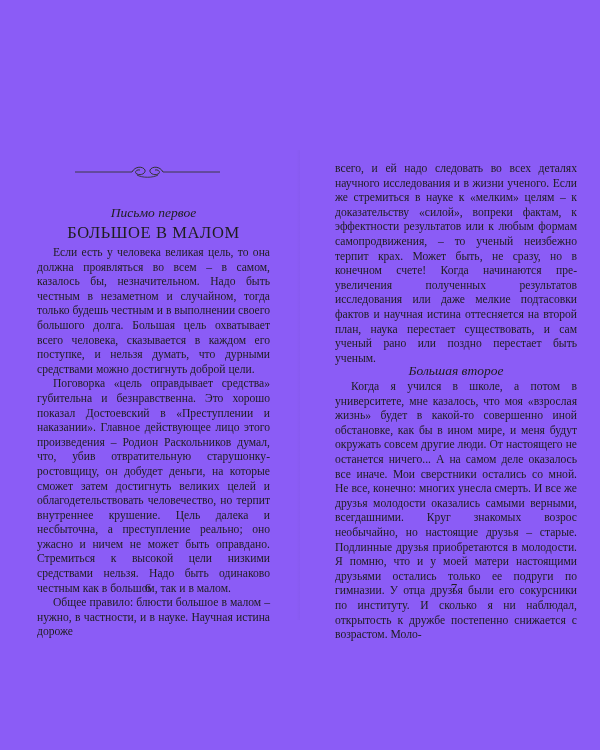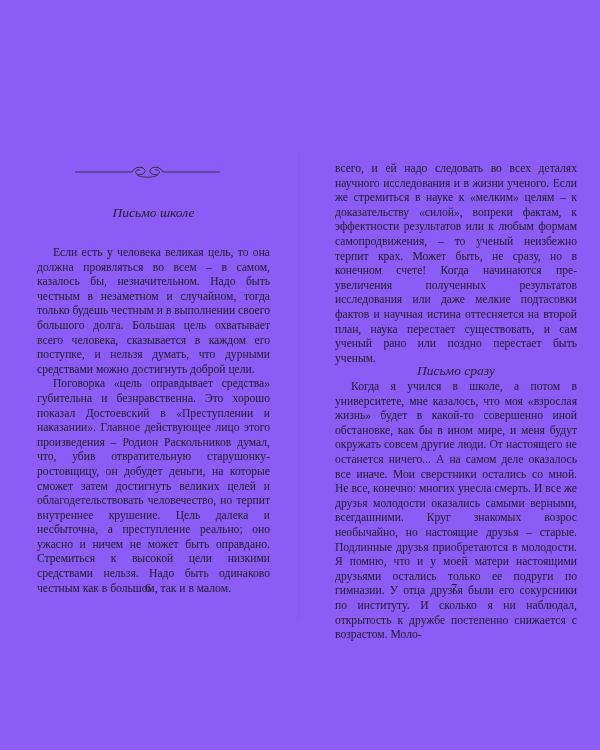--- a/index.html
+++ b/index.html
@@ -81,40 +81,42 @@
 <div class="page page-left">
   <svg class="ornament" viewBox="0 0 145 18">
     <line x1="0" y1="9" x2="57" y2="9" stroke="#333" stroke-width="0.9"></line>
     <line x1="88" y1="9" x2="145" y2="9" stroke="#333" stroke-width="0.9"></line>
     <path d="M57 9 C 60 3, 68 3, 70 7 C 71 10, 66 13, 62 11 C 59 10, 61 6, 65 7" fill="none" stroke="#333" stroke-width="1"></path>
     <path d="M88 9 C 85 3, 77 3, 75 7 C 74 10, 79 13, 83 11 C 86 10, 84 6, 80 7" fill="none" stroke="#333" stroke-width="1"></path>
     <path d="M62 12 C 67 15, 78 15, 83 12" fill="none" stroke="#333" stroke-width="0.9"></path>
   </svg>
 
   <div class="textblock" style="top:205px;">
-    <p class="chapter-sub">Письмо школе</p>
+    <p class="chapter-sub">Письмо первое</p>
+    <h2 class="chapter-title">БОЛЬШОЕ В МАЛОМ</h2>
   </div>
 
   <div class="textblock" style="top:246px;">
     <p class="para">Если есть у человека великая цель, то она долж­на проявляться во всем – в самом, казалось бы, не­значительном. Надо быть честным в незаметном и случайном, тогда только будешь честным и в вы­полнении своего большого долга. Большая цель ох­ватывает всего человека, сказывается в каждом его поступке, и нельзя думать, что дурными средствами можно достигнуть доброй цели.</p>
     <p class="para">Поговорка «цель оправдывает средства» губи­тельна и безнравственна. Это хорошо показал До­стоевский в «Преступлении и наказании». Главное действующее лицо этого произведения – Родион Раскольников думал, что, убив отвратительную старушонку-ростовщицу, он добудет деньги, на которые сможет затем достигнуть великих целей и облагодетельствовать человечество, но терпит внутреннее крушение. Цель далека и несбыточна, а преступление реально; оно ужасно и ничем не мо­жет быть оправдано. Стремиться к высокой цели низкими средствами нельзя. Надо быть одинаково честным как в большом, так и в малом.</p>
+    <p class="para">Общее правило: блюсти большое в малом – нуж­но, в частности, и в науке. Научная истина дороже</p>
   </div>
 
   <div class="pagenum" style="left:128px; top:580px;">6</div>
 </div>
 
 <div class="gutter-shadow"></div>
 
 <div class="page page-right">
   <div class="textblock" style="top:162px;">
     <p class="para noindent">всего, и ей надо следовать во всех деталях научного исследования и в жизни ученого. Если же стремить­ся в науке к «мелким» целям – к доказательству «силой», вопреки фактам, к эффектности резуль­татов или к любым формам самопродвижения, – то ученый неизбежно терпит крах. Может быть, не сразу, но в конечном счете! Когда начинаются пре­увеличения полученных результатов исследования или даже мелкие подтасовки фактов и научная ис­тина оттесняется на второй план, наука перестает существовать, и сам ученый рано или поздно пере­стает быть ученым.</p>
   </div>
 
   <div class="textblock" style="top:363px;">
-    <p class="chapter-sub">Письмо сразу</p>
+    <p class="chapter-sub">Большая второе</p>
   </div>
 
   <div class="textblock" style="top:380px;">
     <p class="para">Когда я учился в школе, а потом в университете, мне казалось, что моя «взрослая жизнь» будет в ка­кой-то совершенно иной обстановке, как бы в ином мире, и меня будут окружать совсем другие люди. От настоящего не останется ничего... А на самом де­ле оказалось все иначе. Мои сверстники остались со мной. Не все, конечно: многих унесла смерть. И все же друзья молодости оказались самыми верными, всегдашними. Круг знакомых возрос необычайно, но настоящие друзья – старые. Подлинные друзья при­обретаются в молодости. Я помню, что и у моей мате­ри настоящими друзьями остались только ее подру­ги по гимназии. У отца друзья были его сокурсники по институту. И сколько я ни наблюдал, открытость к дружбе постепенно снижается с возрастом. Моло-</p>
   </div>
 
   <div class="pagenum" style="left:134px; top:580px;">7</div>
 </div>
 
 </body></html>

